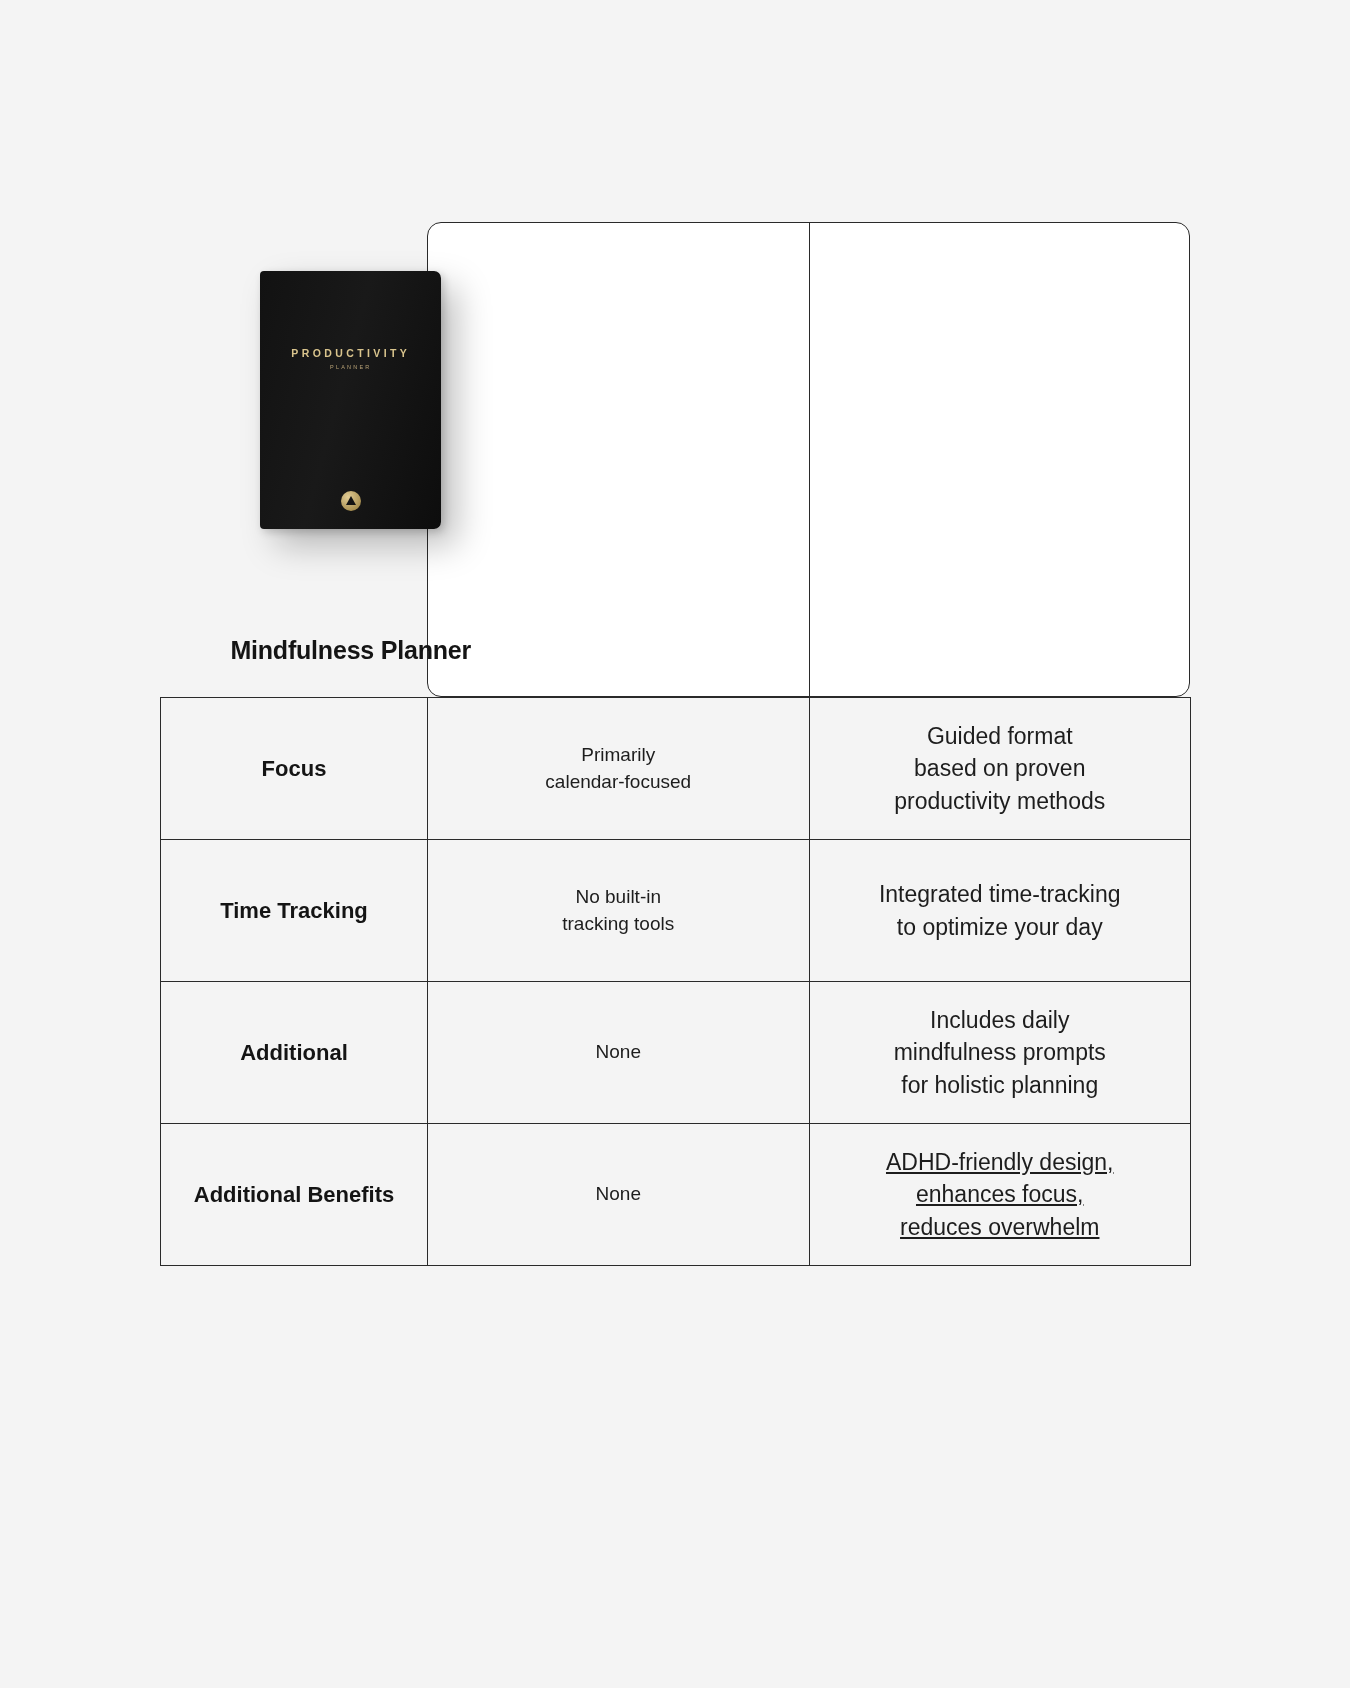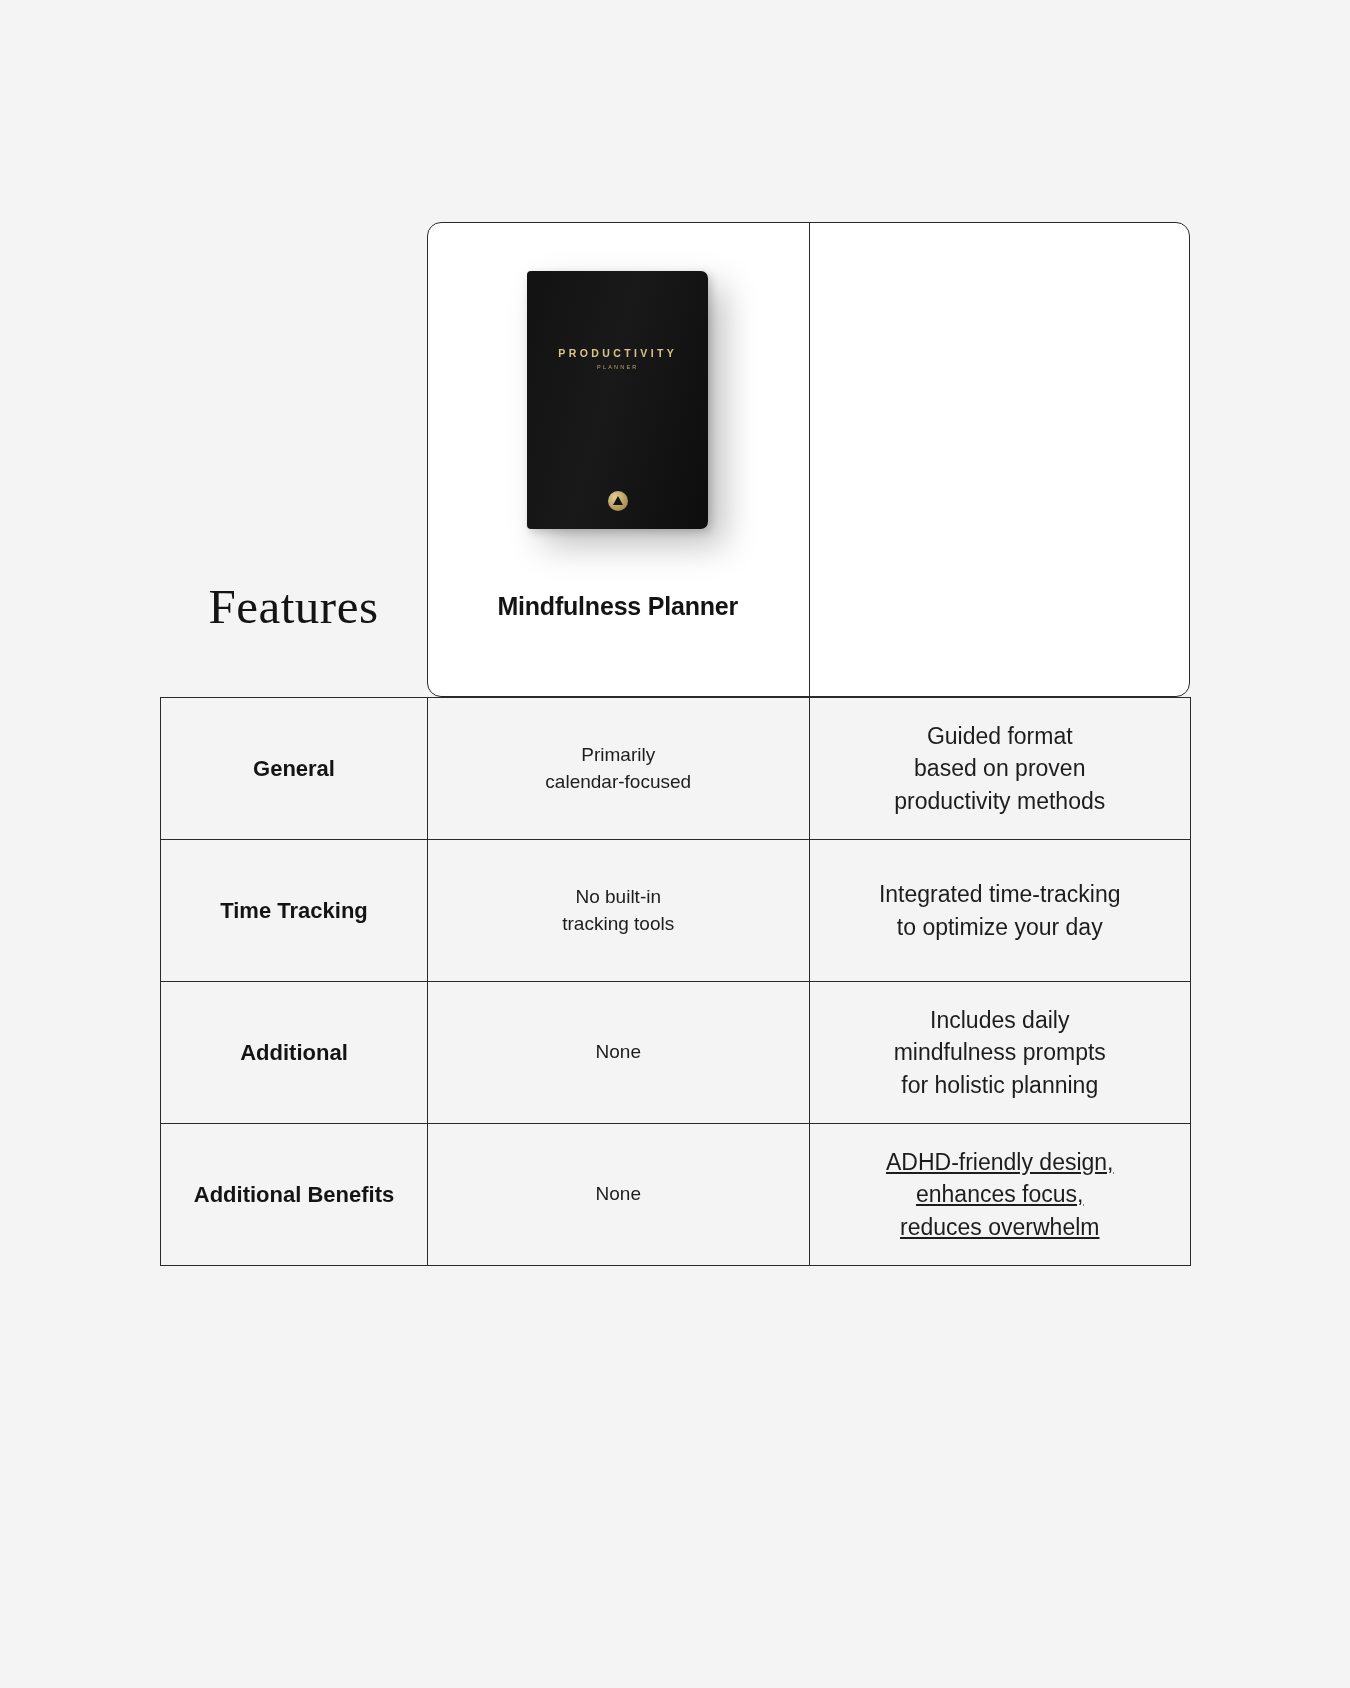--- a/index.html
+++ b/index.html
@@ -71,21 +71,21 @@
     letter-spacing: 0.5px;
     color: #141414;
   }
   .head-cell {
     width: 381.5px;
     position: relative;
     display: flex;
     flex-direction: column;
     align-items: center;
     justify-content: flex-end;
-    padding-bottom: 76px;
+    padding-bottom: 32px;
     box-sizing: border-box;
   }
   .head-cell .title {
     font-size: 25px;
     font-weight: bold;
     color: #141414;
     letter-spacing: -0.2px;
   }
 
   
@@ -216,44 +216,41 @@
 <div class="page">
 
   <div class="compare">
 
     <div class="header-frame">
       <div class="divider"></div>
     </div>
 
     <div class="header-row">
 
-      <div class="head-features">
-        <span>Features</span>
-      </div>
 
 
       <div class="head-cell">
         <div class="book-wrap">
           <div class="book-black">
             <div class="brand">PRODUCTIVITY</div>
             <div class="brand-sub">PLANNER</div>
             <div class="emblem">
               <div class="tri"></div>
             </div>
           </div>
         </div>
         <div class="title">Mindfulness Planner</div>
       </div>
 
     </div>
 
     <table class="tbl">
       <tbody>
         <tr class="row-h1">
-          <td class="c-feature">General</td>
+          <td class="c-feature">Focus</td>
           <td class="c-other">Primarily<br>calendar-focused</td>
           <td class="c-ours">Guided format<br>based on proven<br>productivity methods</td>
         </tr>
         <tr class="row-h2">
           <td class="c-feature">Time Tracking</td>
           <td class="c-other">No built-in<br>tracking tools</td>
           <td class="c-ours">Integrated time-tracking<br>to optimize your day</td>
         </tr>
         <tr class="row-h1">
           <td class="c-feature">Additional</td>

